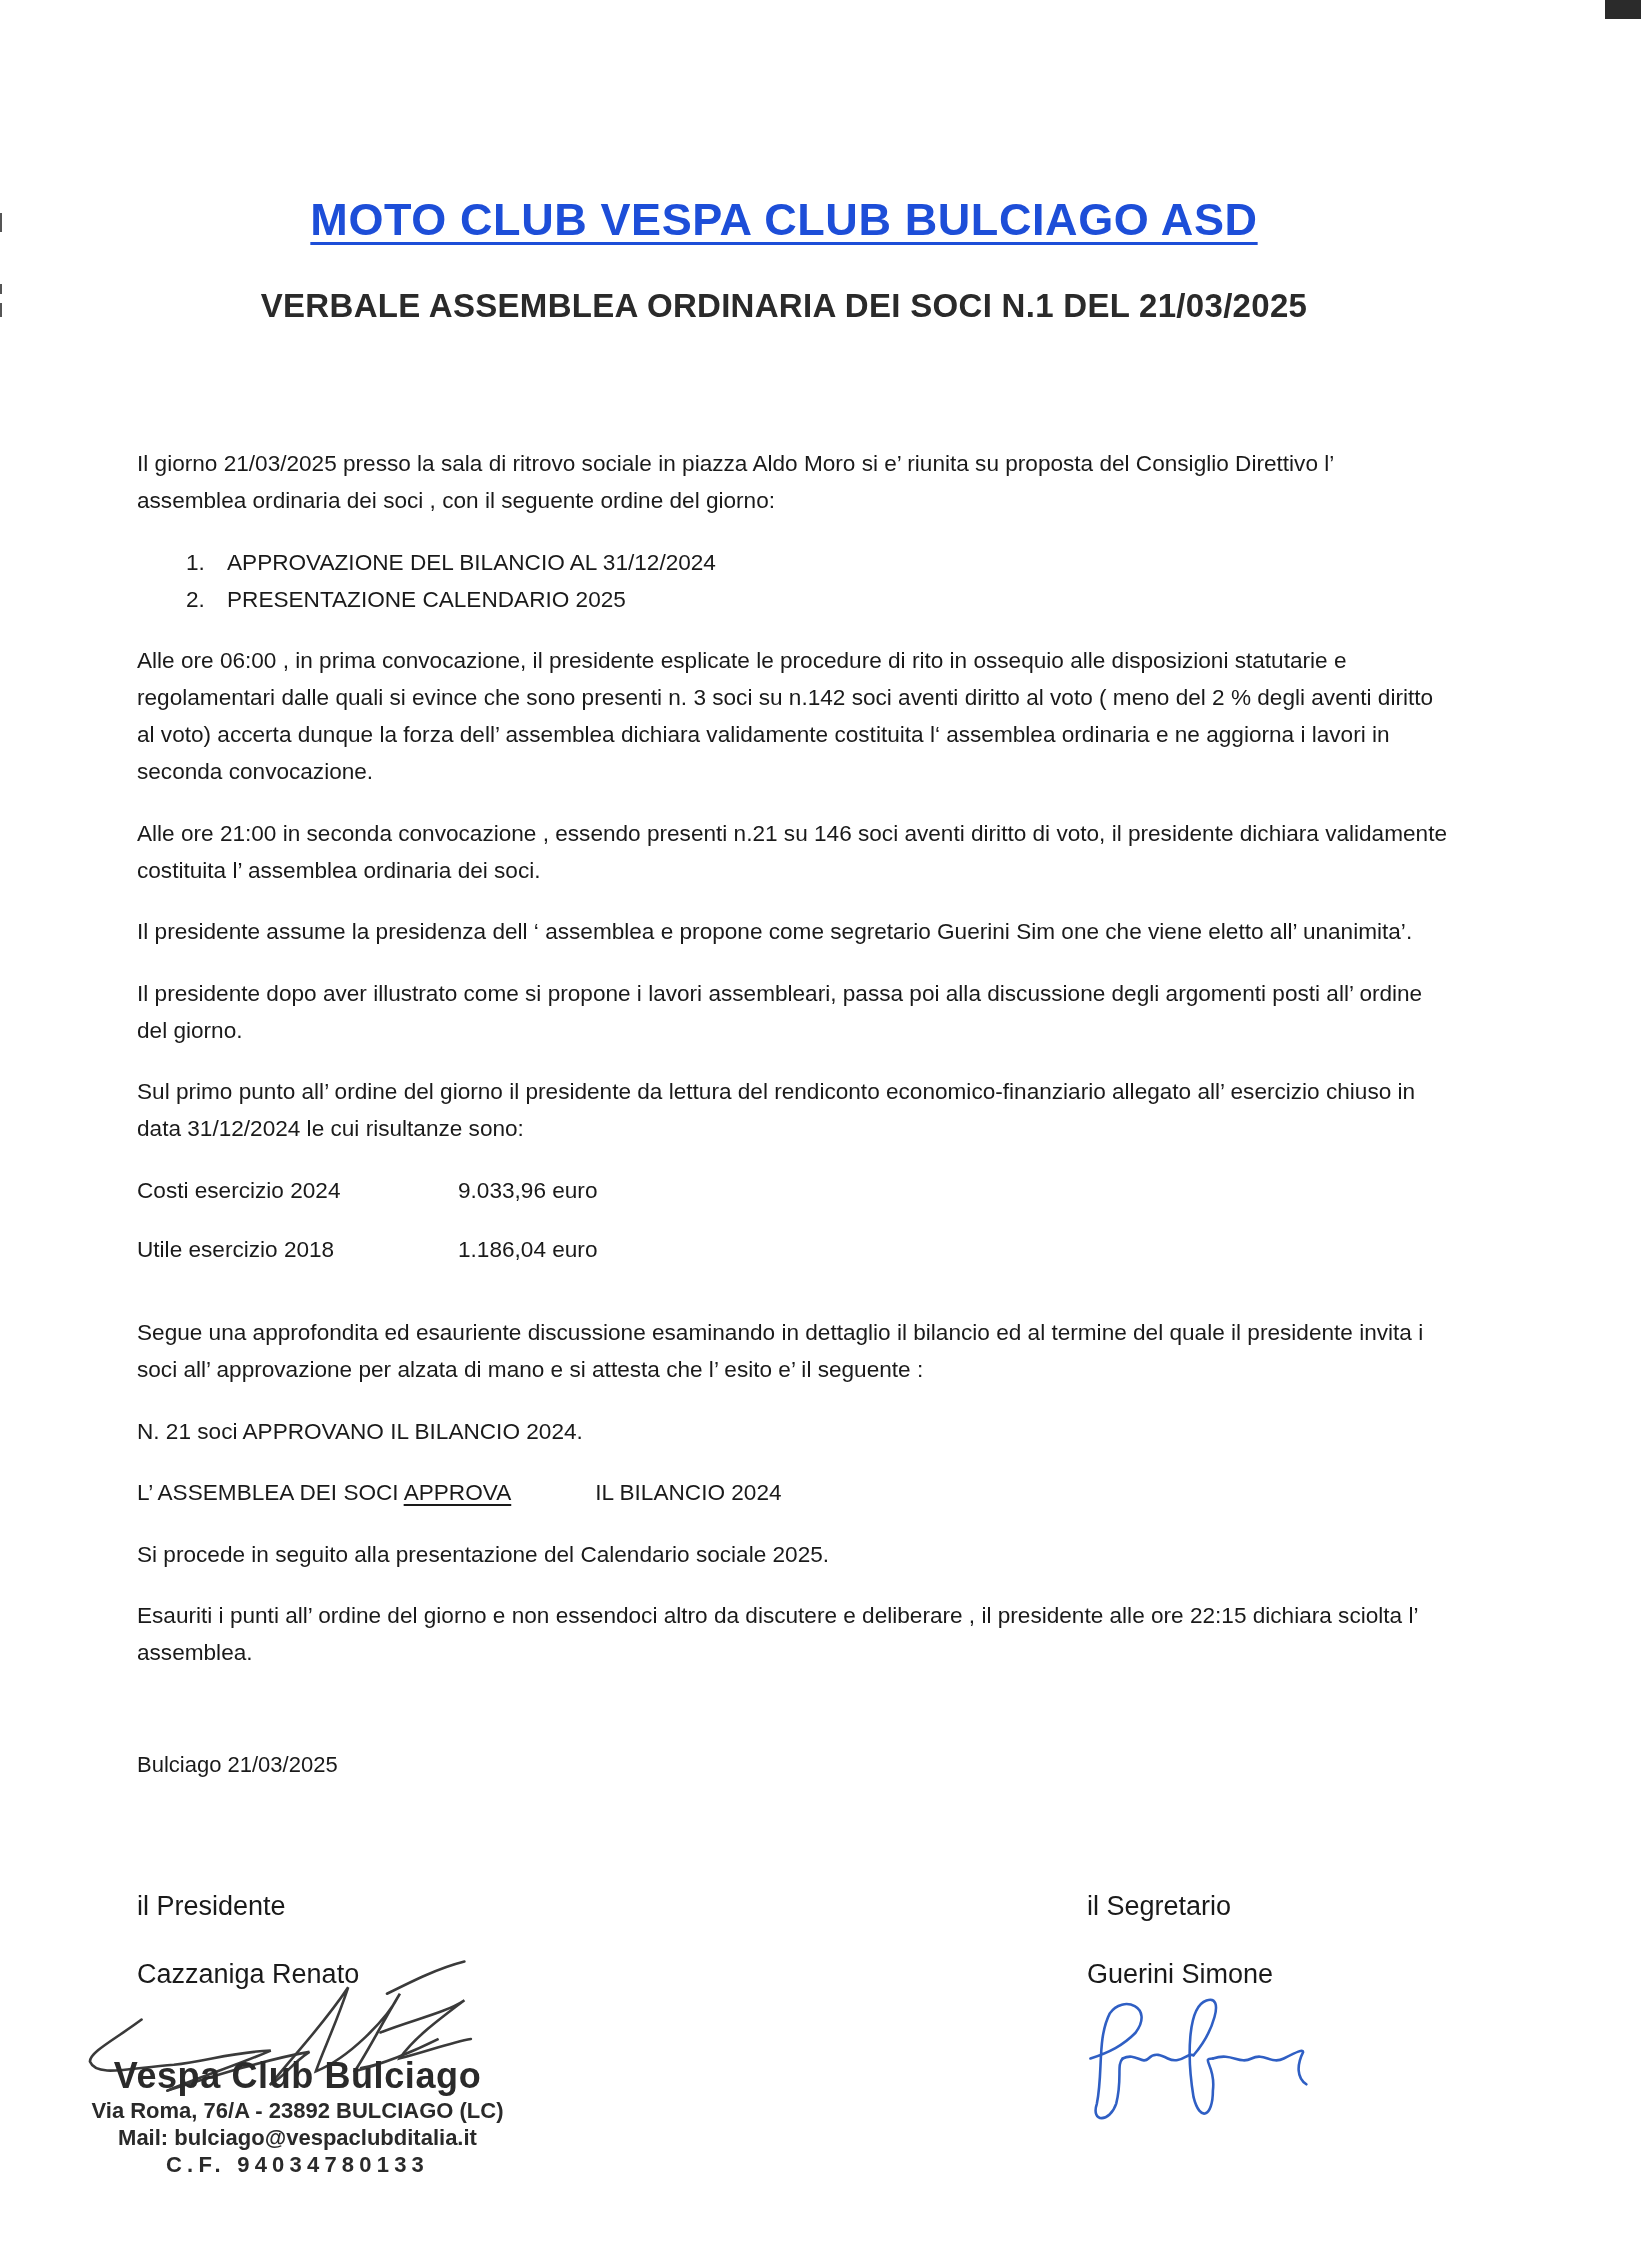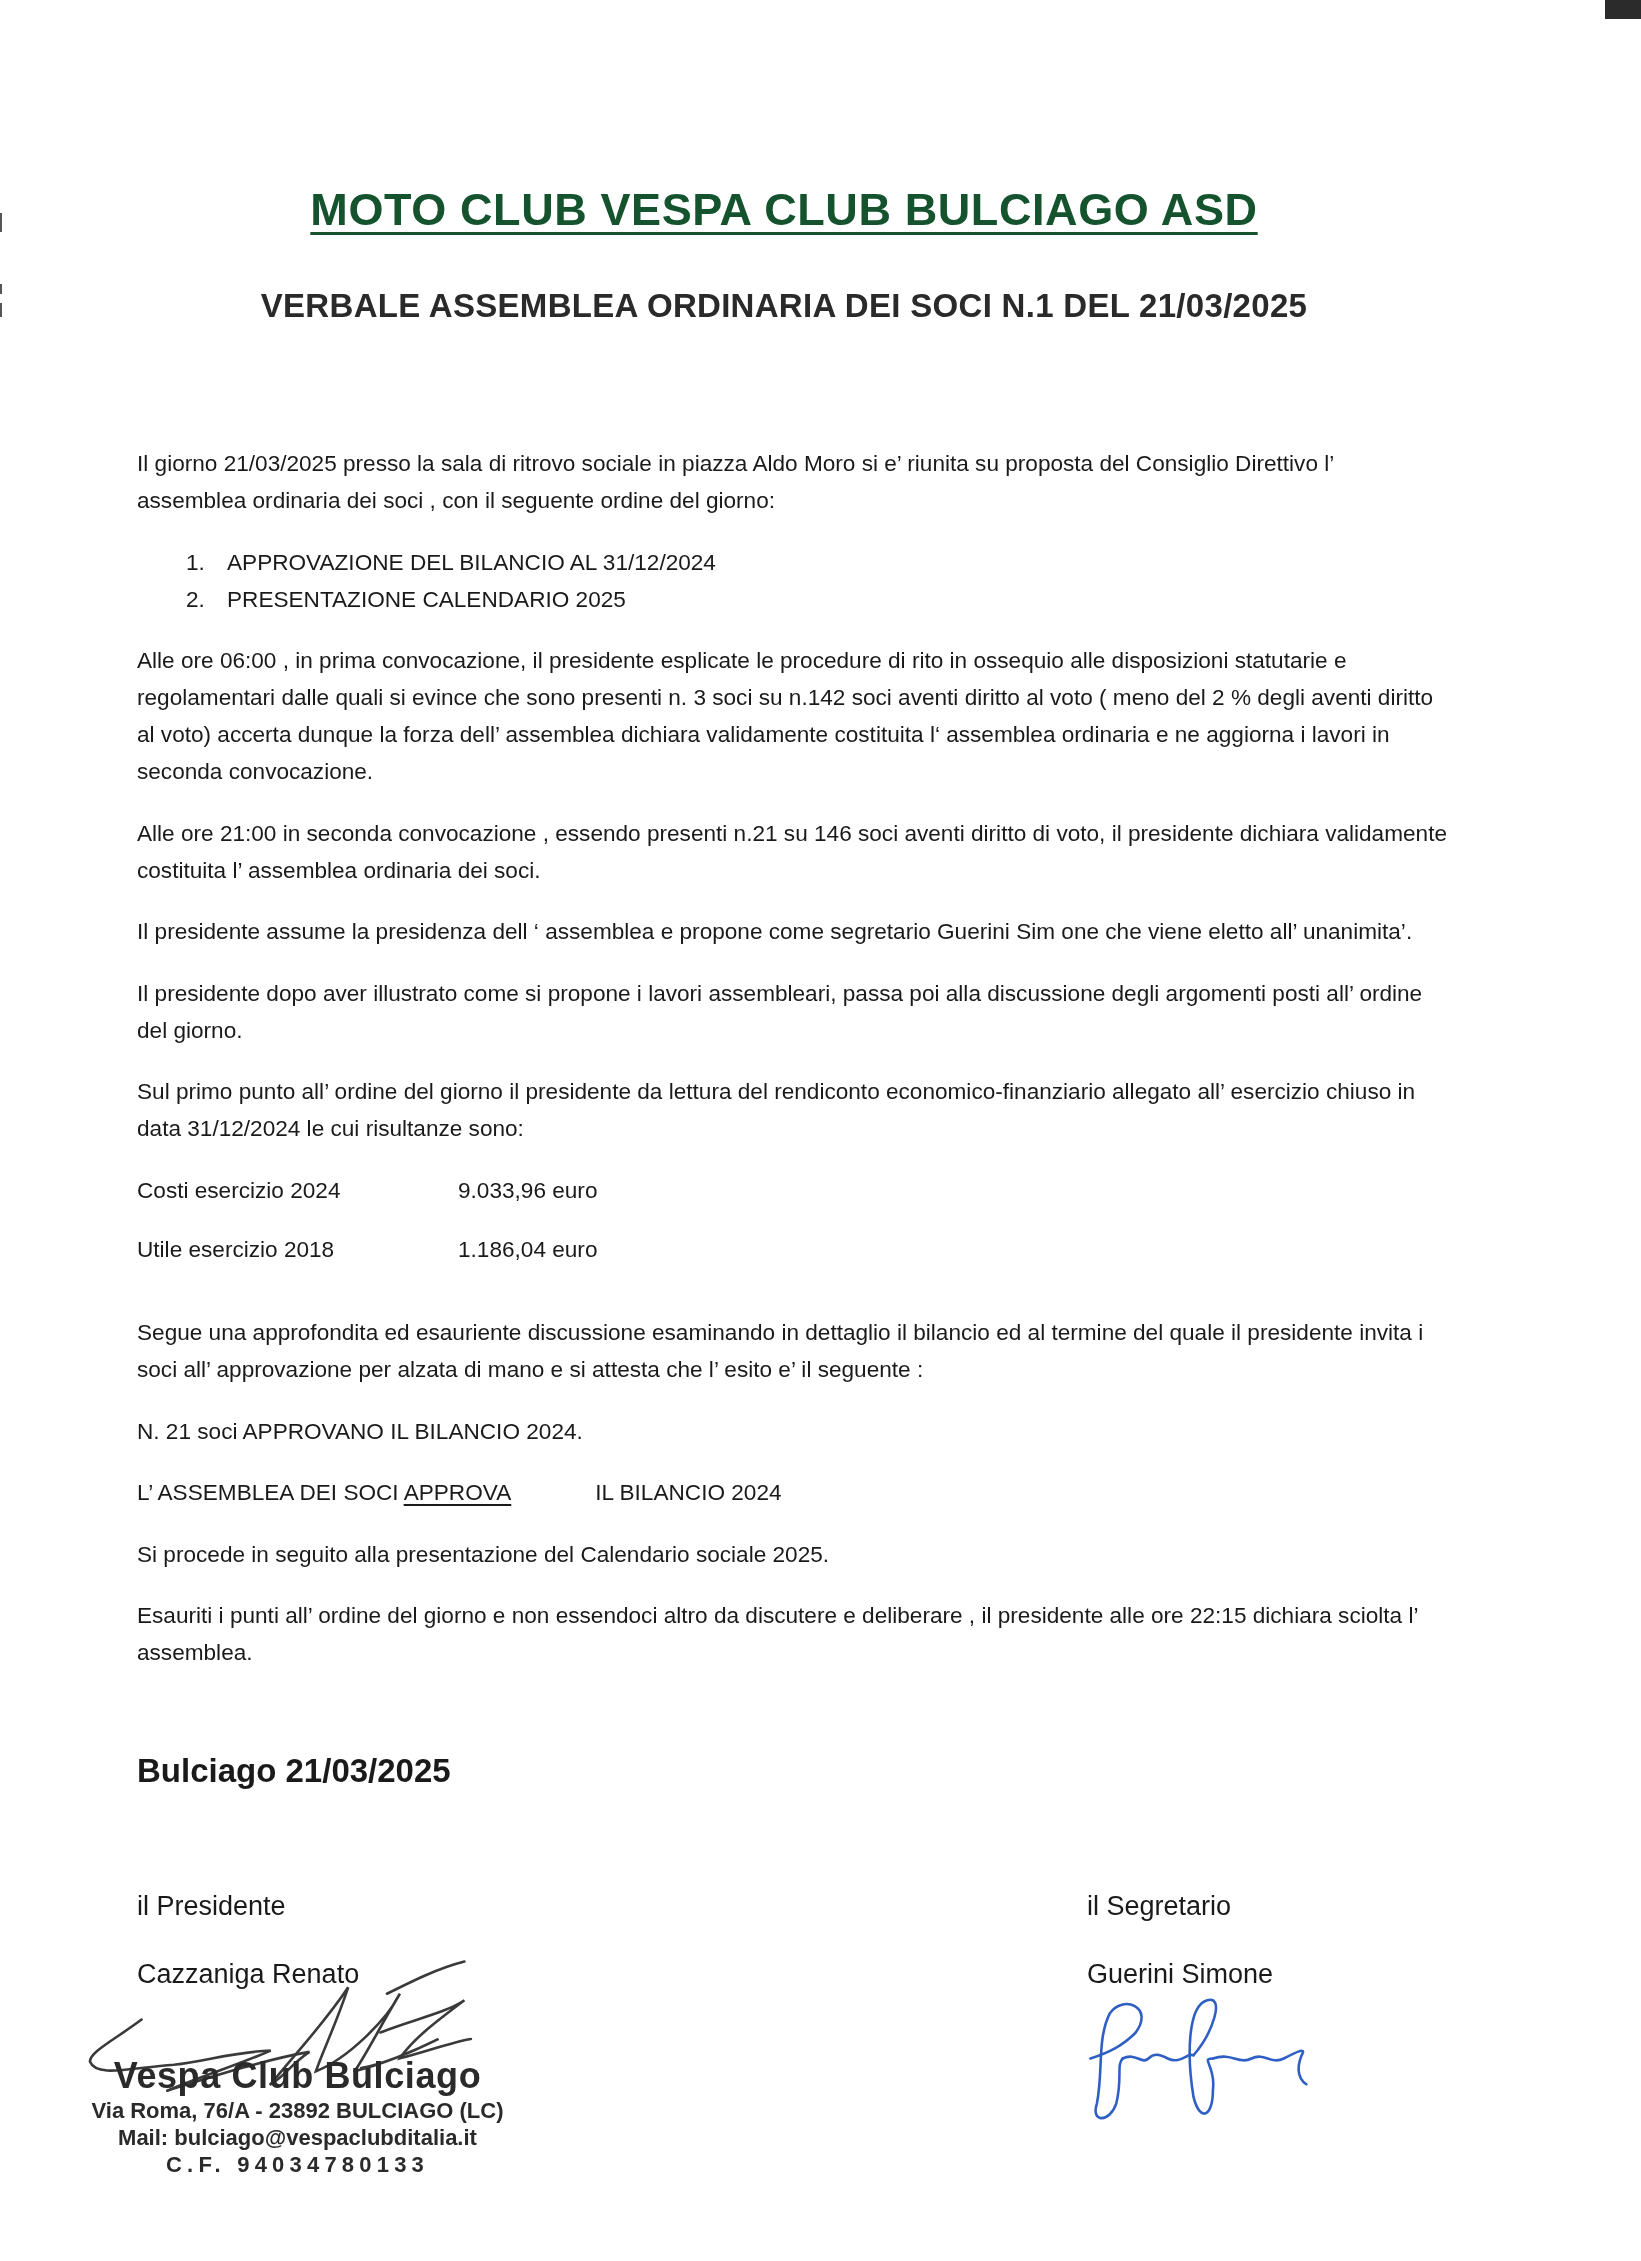--- a/index.html
+++ b/index.html
@@ -3,22 +3,22 @@
 <meta charset="utf-8">
 <style>
   html, body { margin: 0; padding: 0; background: #ffffff; }
   body {
     width: 1642px; height: 2261px; position: relative; overflow: hidden;
     font-family: "Liberation Sans", sans-serif; color: #1a1a1a;
   }
   .scan-corner { position: absolute; top: 0; right: 0; width: 37px; height: 19.4px; background: #2b2b2b; }
   .scan-mark { position: absolute; left: 0; width: 1.9px; background: #555; }
   .title {
-    position: absolute; left: 0; width: 1568px; top: 184px; text-align: center;
-    font-weight: bold; font-size: 45px; color: #14532d; text-decoration: underline;
+    position: absolute; left: 0; width: 1568px; top: 194px; text-align: center;
+    font-weight: bold; font-size: 45px; color: #1d4ed8; text-decoration: underline;
     text-underline-offset: 6.5px; text-decoration-thickness: 2.6px; letter-spacing: 0.6px;
   }
   .subtitle {
     position: absolute; left: 0; width: 1568px; top: 287px; text-align: center;
     font-weight: bold; font-size: 33px; color: #2a2a2a; letter-spacing: 0.3px;
   }
   .body {
     position: absolute; left: 137px; top: 445px; width: 1310px;
     font-size: 22.6px; line-height: 37px; color: #1a1a1a;
   }
@@ -27,21 +27,21 @@
   .agenda li { display: flex; padding-left: 49px; }
   .agenda .num { width: 41px; }
   .fin-table { margin: 0 0 24.5px 0; }
   .fin-row { display: flex; height: 59px; align-items: flex-start; }
   .fin-label { width: 284px; }
   .fin-value { }
   .fin-row.r0 .fin-value { margin-left: 0; }
   .fin-row.r1 .fin-value, .fin-row.r2 .fin-value { margin-left: 94px; }
   .u { text-decoration: underline; text-underline-offset: 3.9px; }
   .gap { display: inline-block; width: 84px; }
-  .place-date { position: absolute; left: 137px; top: 1752px; font-size: 33px; font-weight: bold; }
+  .place-date { position: absolute; left: 137px; top: 1752px; font-size: 22px; }
   .sig-label { position: absolute; font-size: 27px; }
   .stamp { position: absolute; left: 65px; top: 2055px; width: 465px; text-align: center; color: #2a2a2a; }
   .stamp .st-name { font-size: 36px; font-weight: bold; letter-spacing: 0.6px; }
   .stamp .st-line { font-size: 22px; font-weight: bold; line-height: 27px; }
   .stamp .st-cf { letter-spacing: 5.2px; }
   svg.sig { position: absolute; overflow: visible; }
 </style>
 </head>
 <body>
 

